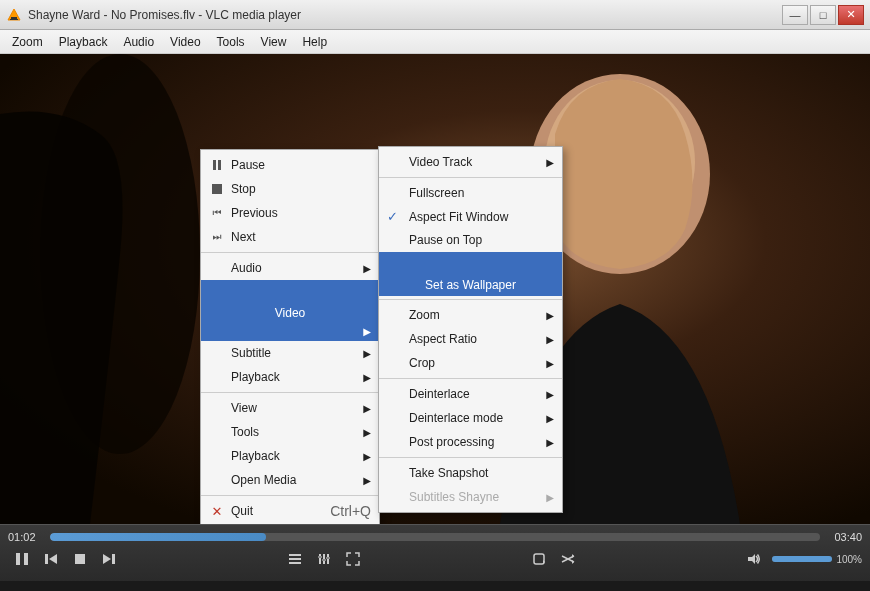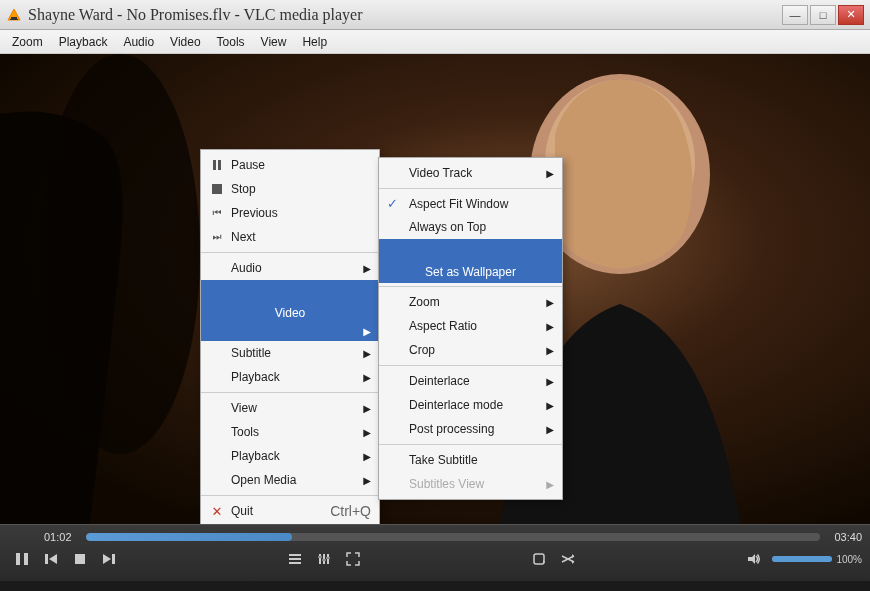--- a/index.html
+++ b/index.html
@@ -11,21 +11,21 @@
       background: linear-gradient(to bottom, #f0f0f0, #d8d8d8);
       border-bottom: 1px solid #aaa;
       display: flex;
       align-items: center;
       justify-content: space-between;
       padding: 0 6px;
       user-select: none;
     }
     .title-bar-left { display: flex; align-items: center; gap: 6px; }
     .title-bar-icon { width: 16px; height: 16px; }
-    .title-bar-title { font-size: 16px; color: #333; font-family: Liberation Serif, serif; }
+    .title-bar-title { font-size: 12px; color: #333; }
     .title-bar-buttons { display: flex; gap: 2px; }
     .tb-btn {
       width: 26px; height: 20px;
       border: 1px solid #aaa;
       background: linear-gradient(to bottom, #f5f5f5, #ddd);
       cursor: pointer; display: flex; align-items: center; justify-content: center;
       font-size: 11px; color: #333;
     }
     .tb-btn.close { background: linear-gradient(to bottom, #e87070, #c0392b); color: white; border-color: #a93226; }
 
@@ -94,21 +94,21 @@
     
     .pause-icon { display: flex; gap: 2px; }
     .pause-bar { width: 3px; height: 10px; background: #555; }
 
     
     .stop-sq { width: 10px; height: 10px; background: #555; }
 
     
     .submenu {
       position: absolute;
-      top: 103px;
+      top: 92px;
       left: 378px;
       width: 185px;
       background: #f5f5f5;
       border: 1px solid #aaa;
       box-shadow: 3px 3px 8px rgba(0,0,0,0.3);
       z-index: 101;
       padding: 3px 0;
     }
     .ctx-check { width: 16px; color: #3b6dbd; font-size: 13px; }
 
@@ -119,21 +119,20 @@
       border-top: 1px solid #555;
       display: flex;
       flex-direction: column;
       padding: 2px 8px;
     }
     .progress-area {
       display: flex;
       align-items: center;
       gap: 6px;
       padding: 4px 0;
-      margin-left: 36px;
     }
     .time-label { color: #ddd; font-size: 11px; min-width: 36px; }
     .progress-bar-bg {
       flex: 1;
       height: 8px;
       background: #555;
       border-radius: 4px;
       overflow: hidden;
       cursor: pointer;
     }
@@ -307,29 +306,33 @@
 
   <div class="submenu">
 
     <div class="ctx-item">
       <div class="ctx-icon"></div>
       <span class="ctx-label">Video Track</span>
       <span class="ctx-arrow">▶</span>
     </div>
     <div class="ctx-separator"></div>
 
+    <div class="ctx-item">
+      <div class="ctx-icon"></div>
+      <span class="ctx-label">Fullscreen</span>
+    </div>
 
     <div class="ctx-item">
       <div class="ctx-check">✓</div>
       <span class="ctx-label">Aspect Fit Window</span>
     </div>
 
     <div class="ctx-item">
       <div class="ctx-icon"></div>
-      <span class="ctx-label">Always on Top</span>
+      <span class="ctx-label">Pause on Top</span>
     </div>
 
     <div class="ctx-item highlighted">
       <div class="ctx-icon"></div>
       <span class="ctx-label">Set as Wallpaper</span>
     </div>
     <div class="ctx-separator"></div>
 
     <div class="ctx-item">
       <div class="ctx-icon"></div>
@@ -364,26 +367,26 @@
 
     <div class="ctx-item">
       <div class="ctx-icon"></div>
       <span class="ctx-label">Post processing</span>
       <span class="ctx-arrow">▶</span>
     </div>
     <div class="ctx-separator"></div>
 
     <div class="ctx-item">
       <div class="ctx-icon"></div>
-      <span class="ctx-label">Take Subtitle</span>
+      <span class="ctx-label">Take Snapshot</span>
     </div>
 
     <div class="ctx-item disabled">
       <div class="ctx-icon"></div>
-      <span class="ctx-label">Subtitles View</span>
+      <span class="ctx-label">Subtitles Shayne</span>
       <span class="ctx-arrow">▶</span>
     </div>
   </div>
 </div>
 
 <div class="controls-bar">
   <div class="progress-area">
     <span class="time-label">01:02</span>
     <div class="progress-bar-bg">
       <div class="progress-bar-fill" style="width: 28%;"></div>

